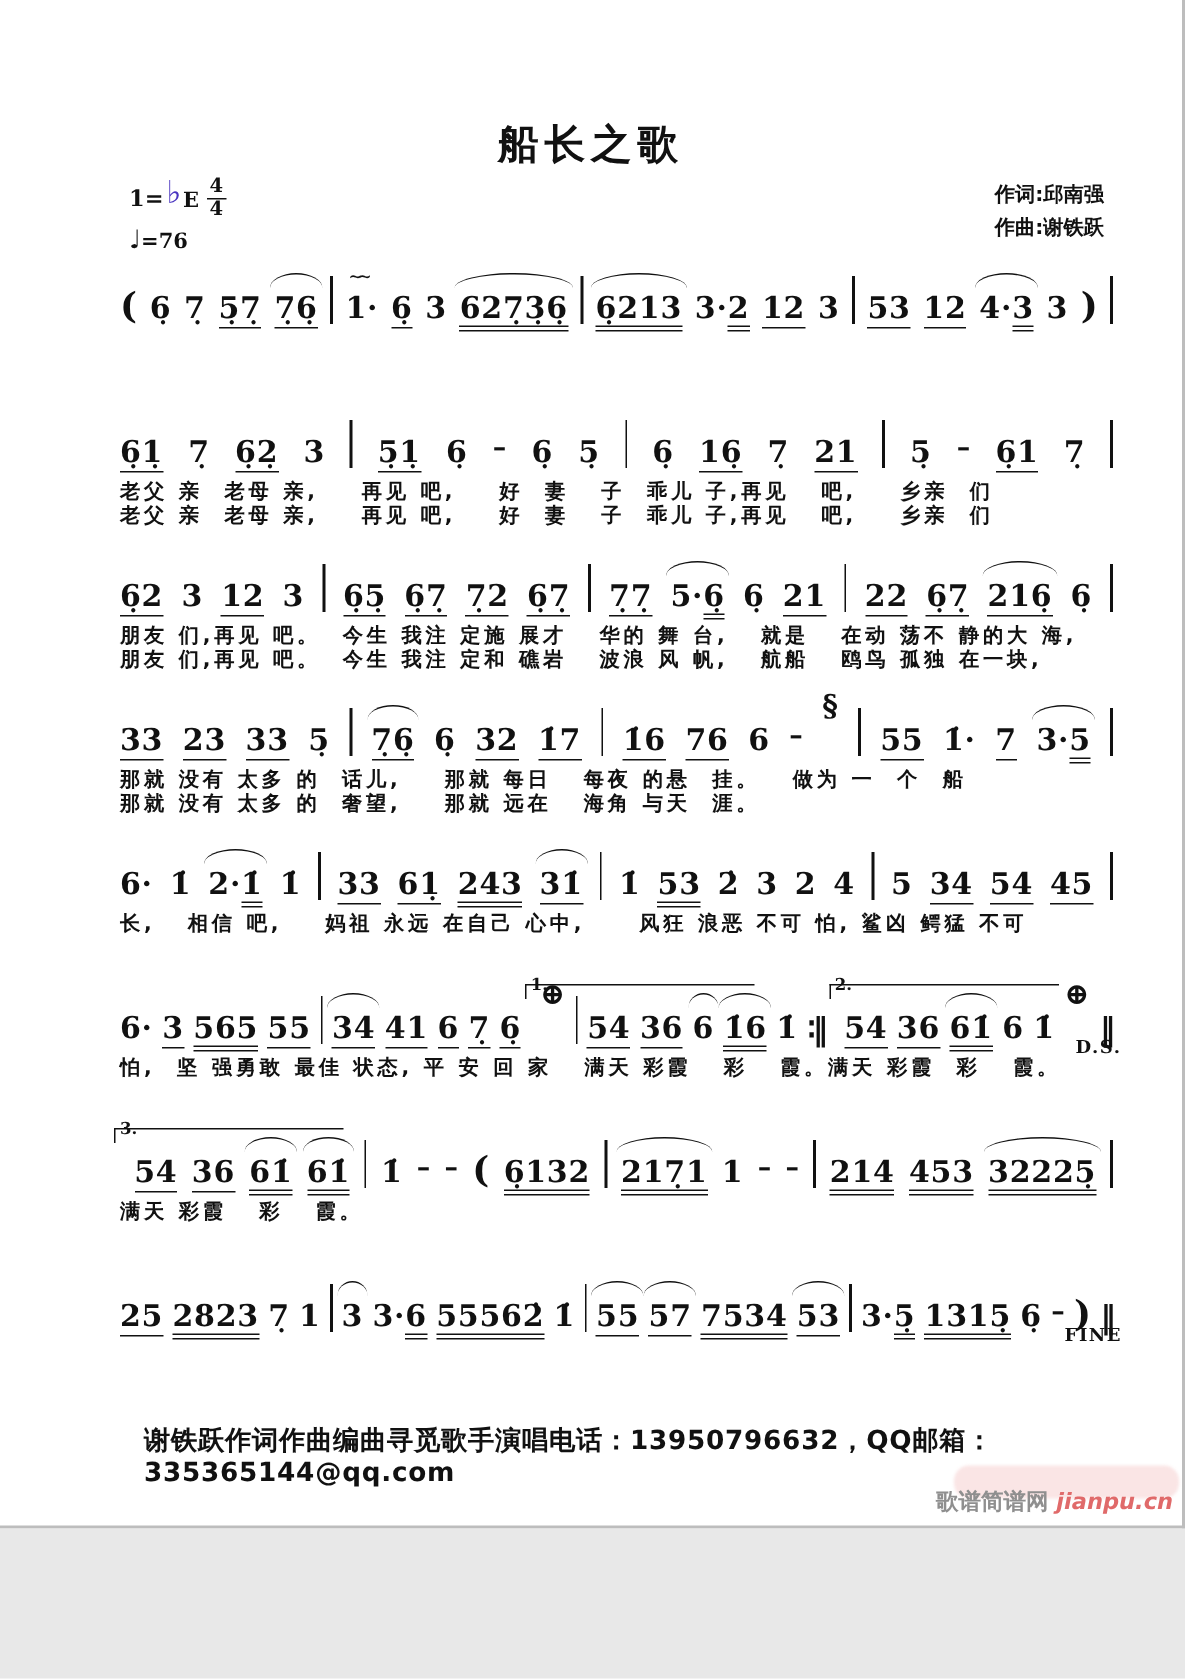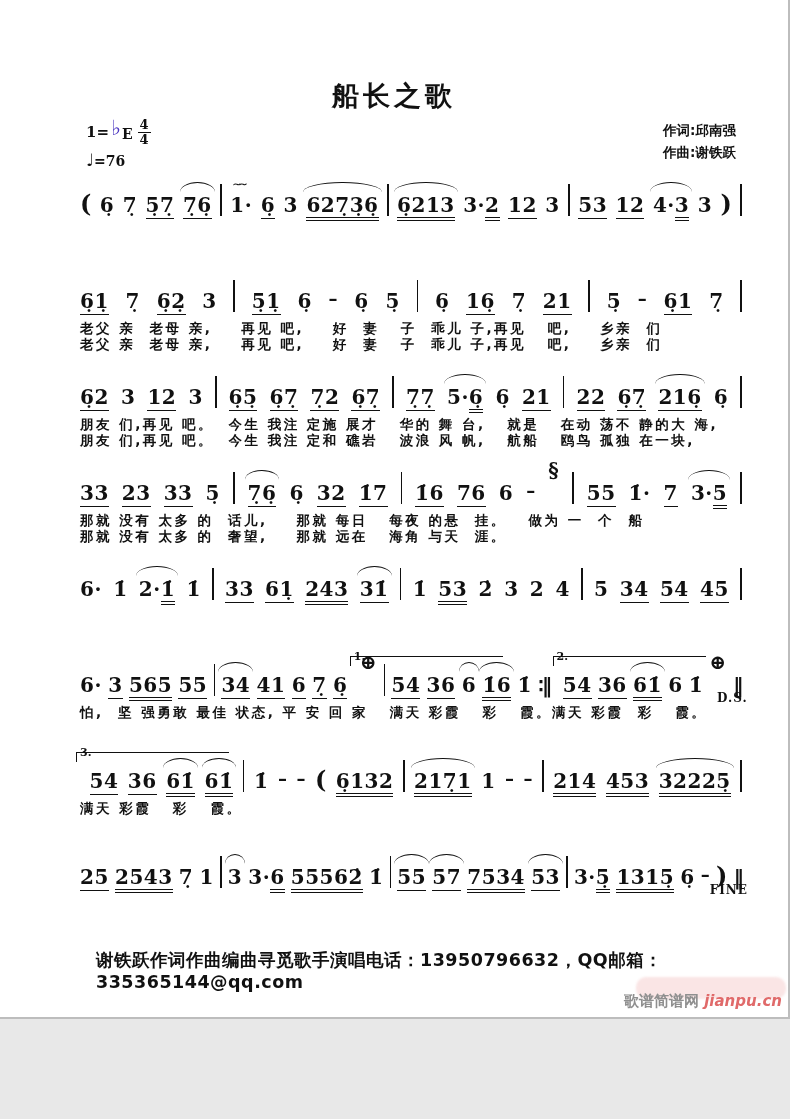--- a/index.html
+++ b/index.html
@@ -201,20 +201,21 @@
           <span class="tok"><span class="num">3</span></span>
           <span class="tok"><span class="num">2</span></span>
           <span class="tok"><span class="num">4</span></span>
           <span class="bar"></span>
           <span class="tok"><span class="num">5</span></span>
           <span class="tok"><span class="num u1">34</span></span>
           <span class="tok"><span class="num u1">54</span></span>
           <span class="tok"><span class="num u1">45</span></span>
           <span class="bar"></span>
         </div>
+        <div class="lyr">长,   相信 吧,    妈祖 永远 在自己 心中,     风狂 浪恶 不可 怕, 鲨凶 鳄猛 不可</div>
       </div>
       <div class="sline">
         <div class="notes">
           <span class="tok"><span class="num">6·</span></span>
           <span class="tok"><span class="num u1">3</span></span>
           <span class="tok"><span class="num u2">565</span></span>
           <span class="tok"><span class="num u1">55</span></span>
           <span class="bar"></span>
           <span class="tok"><span class="arc"></span><span class="num u1">34</span></span>
           <span class="tok"><span class="num u1">41</span></span>
@@ -272,21 +273,21 @@
           <span class="tok"><span class="num u2">214</span></span>
           <span class="tok"><span class="num u2">453</span></span>
           <span class="tok"><span class="arc"></span><span class="num u2">32225̣</span></span>
           <span class="bar"></span>
         </div>
         <div class="lyr">满天 彩霞   彩   霞。</div>
       </div>
       <div class="sline">
         <div class="notes">
           <span class="tok"><span class="num u1">25</span></span>
-          <span class="tok"><span class="num u2">2543</span></span>
+          <span class="tok"><span class="num u2">2823</span></span>
           <span class="tok"><span class="num">7̣</span></span>
           <span class="tok"><span class="num">1</span></span>
           <span class="bar"></span>
           <span class="tok"><span class="arc"></span><span class="num">3</span></span>
           <span class="tok"><span class="num"><span>3·</span><span class="u2">6</span></span></span>
           <span class="tok"><span class="num u2">55562̇</span></span>
           <span class="tok"><span class="num">1̇</span></span>
           <span class="bar"></span>
           <span class="tok"><span class="arc"></span><span class="num u1">55</span></span>
           <span class="tok"><span class="arc"></span><span class="num u1">57</span></span>

